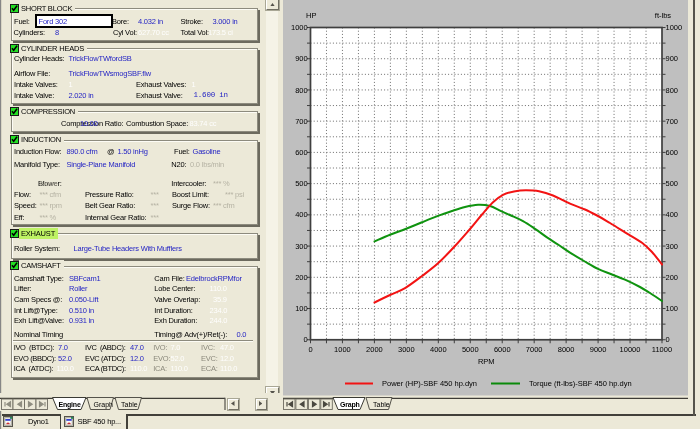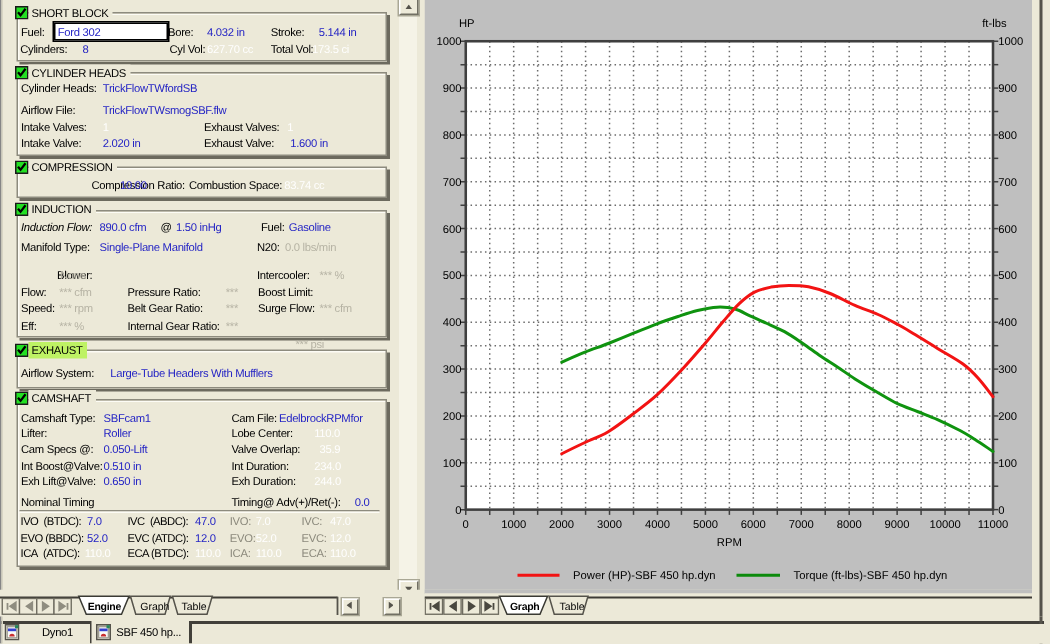--- a/index.html
+++ b/index.html
@@ -15,21 +15,21 @@
 <svg class="abs" style="left:9.5px;top:3.5px" width="9" height="9" viewBox="0 0 9 9">
     <rect x="0.5" y="0.5" width="8" height="8" fill="#23DF23" stroke="#1a1a1a"></rect>
     <path d="M2 4.2 L3.7 6.2 L7 1.8" stroke="#000" stroke-width="1.5" fill="none"></path>
   </svg>
 <div class="t lb" style="left:14px;top:15.5px;">Fuel:</div>
 <div class="abs" style="left:35.5px;top:15px;width:74px;height:9.5px;background:#fff;border:1px solid #000;box-shadow:0 0 0 1px #000"></div>
 <div class="t v" style="left:38.5px;top:15.5px;">Ford 302</div>
 <div class="t lb" style="left:112px;top:15.5px;">Bore:</div>
 <div class="t v" style="left:138px;top:15.5px;">4.032 in</div>
 <div class="t lb" style="left:180.5px;top:15.5px;">Stroke:</div>
-<div class="t v" style="left:212.5px;top:15.5px;">5.144 in</div>
+<div class="t v" style="left:212.5px;top:15.5px;">3.000 in</div>
 <div class="t lb" style="left:13.5px;top:26.7px;">Cylinders:</div>
 <div class="t v" style="left:55px;top:26.7px;">8</div>
 <div class="t lb" style="left:113px;top:26.7px;">Cyl Vol:</div>
 <div class="t gh" style="left:138px;top:26.7px;">627.70 cc</div>
 <div class="t lb" style="left:180.5px;top:26.7px;">Total Vol:</div>
 <div class="t gh" style="left:208px;top:26.7px;">173.5 ci</div>
 <div class="gb" style="left:11px;top:47.5px;width:244.5px;height:54.5px"></div>
 <div class="t lb hd" style="left:18.5px;top:42.7px;background:#ECE9D8;padding:0 3px 0 2.5px;text-align:center;">CYLINDER HEADS</div>
 <svg class="abs" style="left:9.5px;top:43.7px" width="9" height="9" viewBox="0 0 9 9">
     <rect x="0.5" y="0.5" width="8" height="8" fill="#23DF23" stroke="#1a1a1a"></rect>
@@ -39,99 +39,99 @@
 <div class="t v" style="left:68.5px;top:53px;">TrickFlowTWfordSB</div>
 <div class="t lb" style="left:14px;top:67.5px;">Airflow File:</div>
 <div class="t v" style="left:68.5px;top:67.5px;">TrickFlowTWsmogSBF.flw</div>
 <div class="t lb" style="left:14px;top:78.8px;text-align:right;">Intake Valves:</div>
 <div class="t gh" style="left:68.5px;top:78.8px;">1</div>
 <div class="t lb" style="left:136px;top:78.8px;">Exhaust Valves:</div>
 <div class="t gh" style="left:191.5px;top:78.8px;">1</div>
 <div class="t lb" style="left:14px;top:90.1px;">Intake Valve:</div>
 <div class="t v" style="left:68.5px;top:90.1px;">2.020 in</div>
 <div class="t lb" style="left:136px;top:90.1px;">Exhaust Valve:</div>
-<div class="t v" style="left:193.5px;top:90.1px;">1.600 in</div>
+<div class="t v" style="left:193.5px;top:90.1px;font-family:Liberation Mono, monospace;">1.600 in</div>
 <div class="gb" style="left:11px;top:111px;width:244.5px;height:19px"></div>
 <div class="t lb hd" style="left:18.5px;top:105.5px;background:#ECE9D8;padding:0 3px 0 2.5px;">COMPRESSION</div>
 <svg class="abs" style="left:9.5px;top:106.5px" width="9" height="9" viewBox="0 0 9 9">
     <rect x="0.5" y="0.5" width="8" height="8" fill="#23DF23" stroke="#1a1a1a"></rect>
     <path d="M2 4.2 L3.7 6.2 L7 1.8" stroke="#000" stroke-width="1.5" fill="none"></path>
   </svg>
 <div class="t lb" style="left:14px;top:118px;padding-left:47px;">Compression Ratio:</div>
 <div class="t v" style="left:80px;top:118px;">10.00</div>
 <div class="t lb" style="left:126px;top:118px;">Combustion Space:</div>
 <div class="t gh" style="left:189.5px;top:118px;">83.74 cc</div>
 <div class="gb" style="left:11px;top:139.5px;width:244.5px;height:83.5px"></div>
 <div class="t lb hd" style="left:18.5px;top:134.3px;background:#ECE9D8;padding:0 3px 0 2.5px;">INDUCTION</div>
 <svg class="abs" style="left:9.5px;top:135.3px" width="9" height="9" viewBox="0 0 9 9">
     <rect x="0.5" y="0.5" width="8" height="8" fill="#23DF23" stroke="#1a1a1a"></rect>
     <path d="M2 4.2 L3.7 6.2 L7 1.8" stroke="#000" stroke-width="1.5" fill="none"></path>
   </svg>
-<div class="t lb" style="left:14px;top:146px;font-style:italic;">Induction Flow:</div>
+<div class="t lb" style="left:14px;top:146px;">Induction Flow:</div>
 <div class="t v" style="left:66.4px;top:146px;">890.0 cfm</div>
 <div class="t lb" style="left:107px;top:146px;">@</div>
 <div class="t v" style="left:117.4px;top:146px;">1.50 inHg</div>
 <div class="t lb" style="left:174px;top:146px;">Fuel:</div>
 <div class="t v" style="left:192.5px;top:146px;">Gasoline</div>
 <div class="t lb" style="left:14px;top:158.5px;">Manifold Type:</div>
 <div class="t v" style="left:66.4px;top:158.5px;">Single-Plane Manifold</div>
 <div class="t lb" style="left:171.3px;top:158.5px;">N20:</div>
 <div class="t lg" style="left:190px;top:158.5px;">0.0 lbs/min</div>
 <div class="t lb" style="left:14px;top:177.8px;margin-left:24px;">Blower:</div>
 <div class="t lg" style="left:40px;top:177.8px;">None</div>
 <div class="t lb" style="left:171.3px;top:177.8px;">Intercooler:</div>
 <div class="t lg" style="left:213px;top:177.8px;">*** %</div>
 <div class="t lb" style="left:14px;top:188.8px;">Flow:</div>
 <div class="t lg" style="left:39.5px;top:188.8px;">*** cfm</div>
 <div class="t lb" style="left:85px;top:188.8px;">Pressure Ratio:</div>
 <div class="t lg" style="left:150.5px;top:188.8px;">***</div>
 <div class="t lb" style="left:172px;top:188.8px;">Boost Limit:</div>
-<div class="t lg" style="left:197px;top:188.8px;margin-top:35px;">*** psi</div>
+<div class="t lg" style="left:225px;top:188.8px;">*** psi</div>
 <div class="t lb" style="left:14px;top:200.3px;">Speed:</div>
 <div class="t lg" style="left:39.5px;top:200.3px;">*** rpm</div>
 <div class="t lb" style="left:85px;top:200.3px;">Belt Gear Ratio:</div>
 <div class="t lg" style="left:150.5px;top:200.3px;">***</div>
 <div class="t lb" style="left:172px;top:200.3px;">Surge Flow:</div>
 <div class="t lg" style="left:213px;top:200.3px;">*** cfm</div>
 <div class="t lb" style="left:14px;top:211.8px;">Eff:</div>
 <div class="t lg" style="left:39.5px;top:211.8px;">*** %</div>
 <div class="t lb" style="left:85px;top:211.8px;">Internal Gear Ratio:</div>
 <div class="t lg" style="left:150.5px;top:211.8px;">***</div>
 <div class="gb" style="left:11px;top:232.5px;width:244.5px;height:24px"></div>
 <div class="t lb hd" style="left:18.5px;top:227.5px;background:#bef264;padding:0 3px 0 2.5px;">EXHAUST</div>
 <svg class="abs" style="left:9.5px;top:228.5px" width="9" height="9" viewBox="0 0 9 9">
     <rect x="0.5" y="0.5" width="8" height="8" fill="#23DF23" stroke="#1a1a1a"></rect>
     <path d="M2 4.2 L3.7 6.2 L7 1.8" stroke="#000" stroke-width="1.5" fill="none"></path>
   </svg>
-<div class="t lb" style="left:14px;top:243px;">Airflow System:</div>
+<div class="t lb" style="left:14px;top:243px;">Roller System:</div>
 <div class="t v" style="left:73.5px;top:243px;">Large-Tube Headers With Mufflers</div>
 <div class="gb" style="left:11px;top:265.5px;width:244.5px;height:110.5px"></div>
 <div class="t lb hd" style="left:18.5px;top:260.4px;background:#ECE9D8;padding:0 3px 0 2.5px;">CAMSHAFT</div>
 <svg class="abs" style="left:9.5px;top:261.4px" width="9" height="9" viewBox="0 0 9 9">
     <rect x="0.5" y="0.5" width="8" height="8" fill="#23DF23" stroke="#1a1a1a"></rect>
     <path d="M2 4.2 L3.7 6.2 L7 1.8" stroke="#000" stroke-width="1.5" fill="none"></path>
   </svg>
 <div class="t lb" style="left:14px;top:272.9px;">Camshaft Type:</div>
 <div class="t v" style="left:69px;top:272.9px;">SBFcam1</div>
 <div class="t lb" style="left:154.3px;top:272.9px;">Cam File:</div>
 <div class="t v" style="left:186px;top:272.9px;">EdelbrockRPMfor</div>
 <div class="t lb" style="left:14px;top:283.2px;">Lifter:</div>
 <div class="t v" style="left:69px;top:283.2px;">Roller</div>
 <div class="t lb" style="left:154.3px;top:283.2px;">Lobe Center:</div>
 <div class="t gh" style="left:209.5px;top:283.2px;">110.0</div>
 <div class="t lb" style="left:14px;top:294px;">Cam Specs @:</div>
 <div class="t v" style="left:69px;top:294px;">0.050-Lift</div>
 <div class="t lb" style="left:154.3px;top:294px;">Valve Overlap:</div>
 <div class="t gh" style="left:213px;top:294px;">35.9</div>
-<div class="t lb" style="left:14px;top:304.5px;">Int Boost@Valve:</div>
+<div class="t lb" style="left:14px;top:304.5px;">Int Lift@Type:</div>
 <div class="t v" style="left:69px;top:304.5px;">0.510 in</div>
 <div class="t lb" style="left:154.3px;top:304.5px;">Int Duration:</div>
 <div class="t gh" style="left:209.5px;top:304.5px;">234.0</div>
 <div class="t lb" style="left:14px;top:315.2px;">Exh Lift@Valve:</div>
-<div class="t v" style="left:69px;top:315.2px;">0.650 in</div>
+<div class="t v" style="left:69px;top:315.2px;">0.931 in</div>
 <div class="t lb" style="left:154.3px;top:315.2px;">Exh Duration:</div>
 <div class="t gh" style="left:209.5px;top:315.2px;">244.0</div>
 <div class="t lb" style="left:14px;top:329.2px;">Nominal Timing</div>
 <div class="t lb" style="left:154.3px;top:329.2px;">Timing@ Adv(+)/Ret(-):</div>
 <div class="t v" style="left:236.5px;top:329.2px;">0.0</div>
 <div class="abs" style="left:13px;top:339.5px;width:240px;height:1px;background:#8d8b7e"></div>
 <div class="abs" style="left:13px;top:340.5px;width:240px;height:1px;background:#fdfcf5"></div>
 <div class="t lb tm" style="left:13.7px;top:342.4px;">IVO&nbsp;&nbsp;(BTDC):</div>
 <div class="t v" style="left:58px;top:342.4px;">7.0</div>
 <div class="t lb tm" style="left:85px;top:342.4px;">IVC&nbsp;&nbsp;(ABDC):</div>

